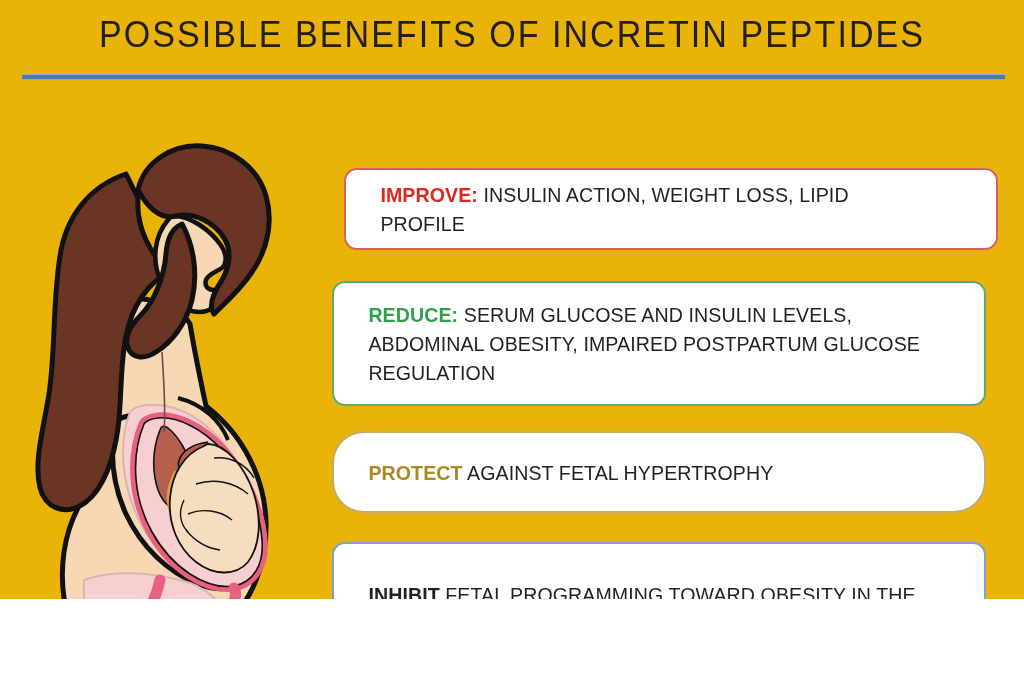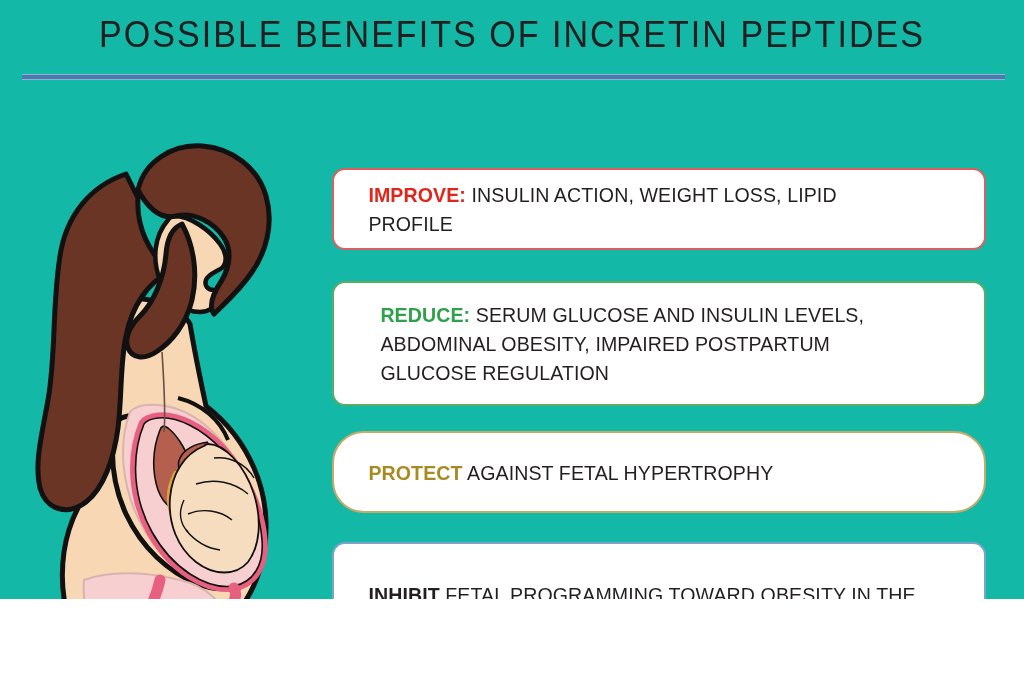--- a/index.html
+++ b/index.html
@@ -10,21 +10,21 @@
   }
   body {
     font-family: "Liberation Sans", sans-serif;
     -webkit-font-smoothing: antialiased;
   }
 
   #page {
     position: relative;
     width: 1024px;
     height: 599px;
-    background: #14b8a6;
+    background: #eab308;
     overflow: hidden;
   }
 
   
   .page-title {
     position: absolute;
     left: 0;
     top: 14px;
     width: 1024px;
     text-align: center;
@@ -79,21 +79,21 @@
     transform-origin: left center;
     width: 100%;
     box-sizing: border-box;
   }
 
   .kw {
     font-weight: bold;
   }
 
   
-  #callout-improve  { top: 0px;   height: 82px; border-color: #dc5f5f; }
+  #callout-improve  { top: 0px;   height: 82px; border-color: #dc5f5f; margin-left: 12px; }
   #callout-reduce   { top: 113px; height: 125px; border-color: #5bad66; }
   #callout-protect  { top: 263px; height: 82px;  border-color: #c5aa6a; }
   #callout-inhibit  { top: 374px; height: 134px; border-color: #7ba3c9; text-decoration: underline; }
 
   #callout-reduce .callout-text,
   #callout-inhibit .callout-text { align-self: center; }
 
   
   .illustration {
     position: absolute;
@@ -262,21 +262,21 @@
   </div>
 
   <div class="boxes">
 
     <div class="callout" id="callout-improve" style="border-color: rgb(220, 95, 95);">
       <div class="callout-text">
         <span class="kw" style="color: rgb(225, 37, 27);">IMPROVE:</span><span> INSULIN ACTION, WEIGHT LOSS, LIPID PROFILE</span>
       </div>
     </div>
 
-    <div class="callout" id="callout-reduce" style="border-color: rgb(91, 173, 102); padding-left: 12px;">
+    <div class="callout" id="callout-reduce" style="border-color: rgb(91, 173, 102);">
       <div class="callout-text">
         <span class="kw" style="color: rgb(46, 161, 74);">REDUCE:</span><span> SERUM GLUCOSE AND INSULIN LEVELS, ABDOMINAL OBESITY, IMPAIRED POSTPARTUM GLUCOSE REGULATION</span>
       </div>
     </div>
 
     <div class="callout" id="callout-protect" style="border-color: rgb(197, 170, 106); border-radius: 32px;">
       <div class="callout-text">
         <span class="kw" style="color: rgb(168, 138, 34);">PROTECT</span><span> AGAINST FETAL HYPERTROPHY</span>
       </div>
     </div>

